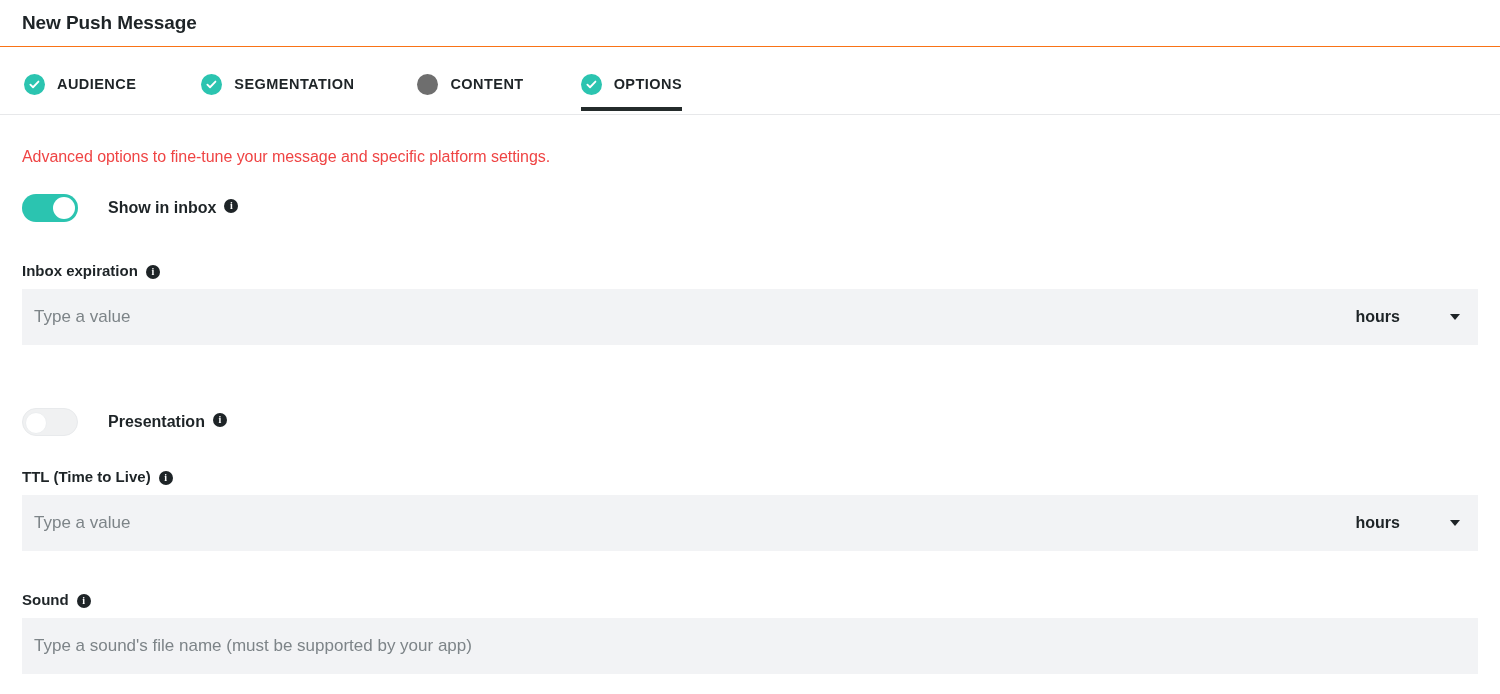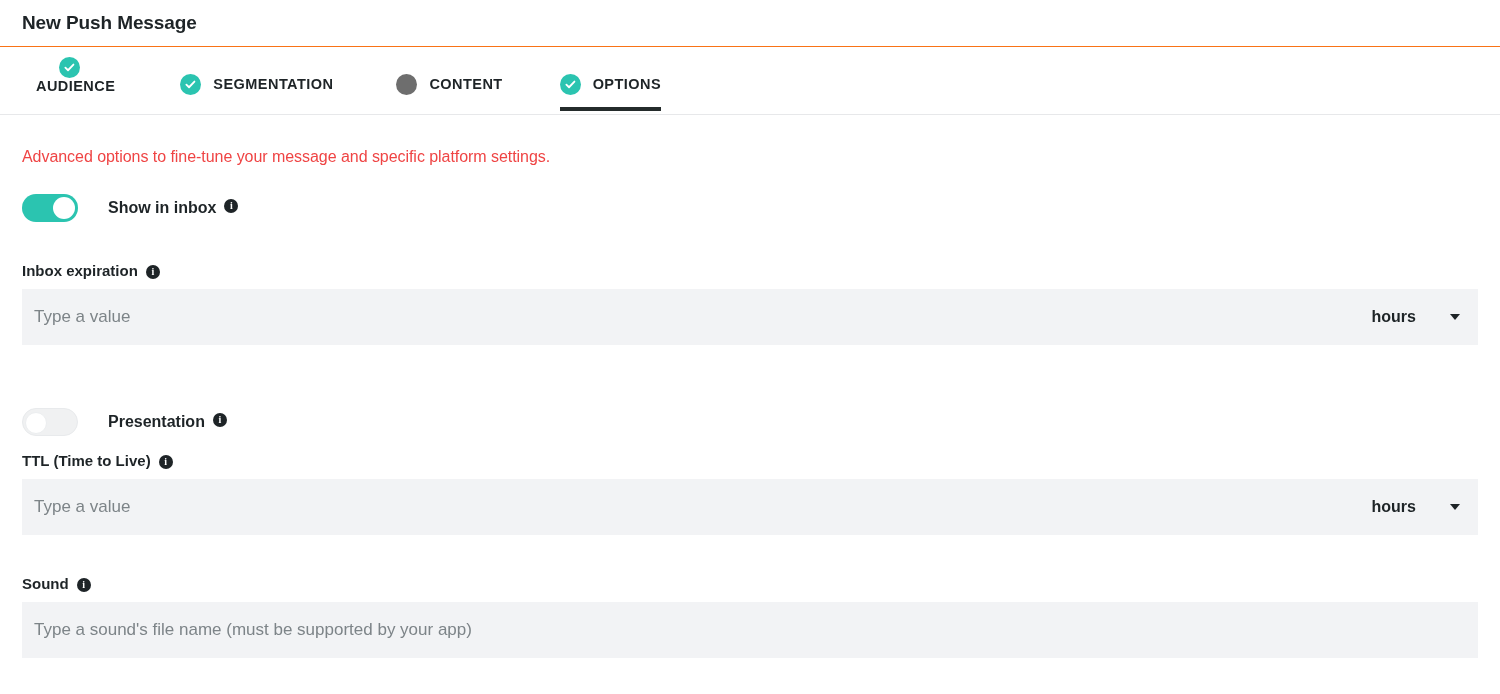--- a/index.html
+++ b/index.html
@@ -71,21 +71,21 @@
     left: 0;
     right: 0;
     bottom: 0;
     height: 4px;
     background: #242b2b;
     display: none;
   }
   .tab.active .tab-underline { display: block; }
 
   
-  .tab.t0 { margin-left: 2px; flex-direction: column; }
+  .tab.t0 { margin-left: 2px; }
   .tab.t1 { margin-left: 65px; }
   .tab.t2 { margin-left: 63px; }
   .tab.t3 { margin-left: 57px; }
   .tab.t4 { margin-left: 52px; }
 
   
   .body { padding: 0 22px; }
 
   .intro {
     font-size: 16px;
@@ -161,21 +161,21 @@
   
   .field-label {
     font-size: 15px;
     font-weight: bold;
     color: #1e2427;
     display: flex;
     align-items: flex-end;
     white-space: nowrap;
   }
   .field-group.inbox-exp { margin-top: 40px; }
-  .field-group.ttl { margin-top: 16px; }
+  .field-group.ttl { margin-top: 32px; }
   .field-group.sound { margin-top: 40px; }
 
   .input-wrap {
     margin-top: 10px;
     height: 56px;
     background: #f2f3f5;
     display: flex;
     align-items: center;
     width: 1456px;
   }
@@ -188,21 +188,21 @@
     font-size: 17px;
     color: #b91c1c;
     padding: 0 12px;
     height: 100%;
   }
   .input-text::placeholder { color: #7d8488; }
 
   .unit-select {
     display: flex;
     align-items: center;
-    gap: 34px;
+    gap: 50px;
     padding-right: 18px;
     cursor: pointer;
     flex: 0 0 auto;
   }
   .unit-value {
     font-size: 16px;
     font-weight: bold;
     color: #1e2427;
   }
   .caret {

